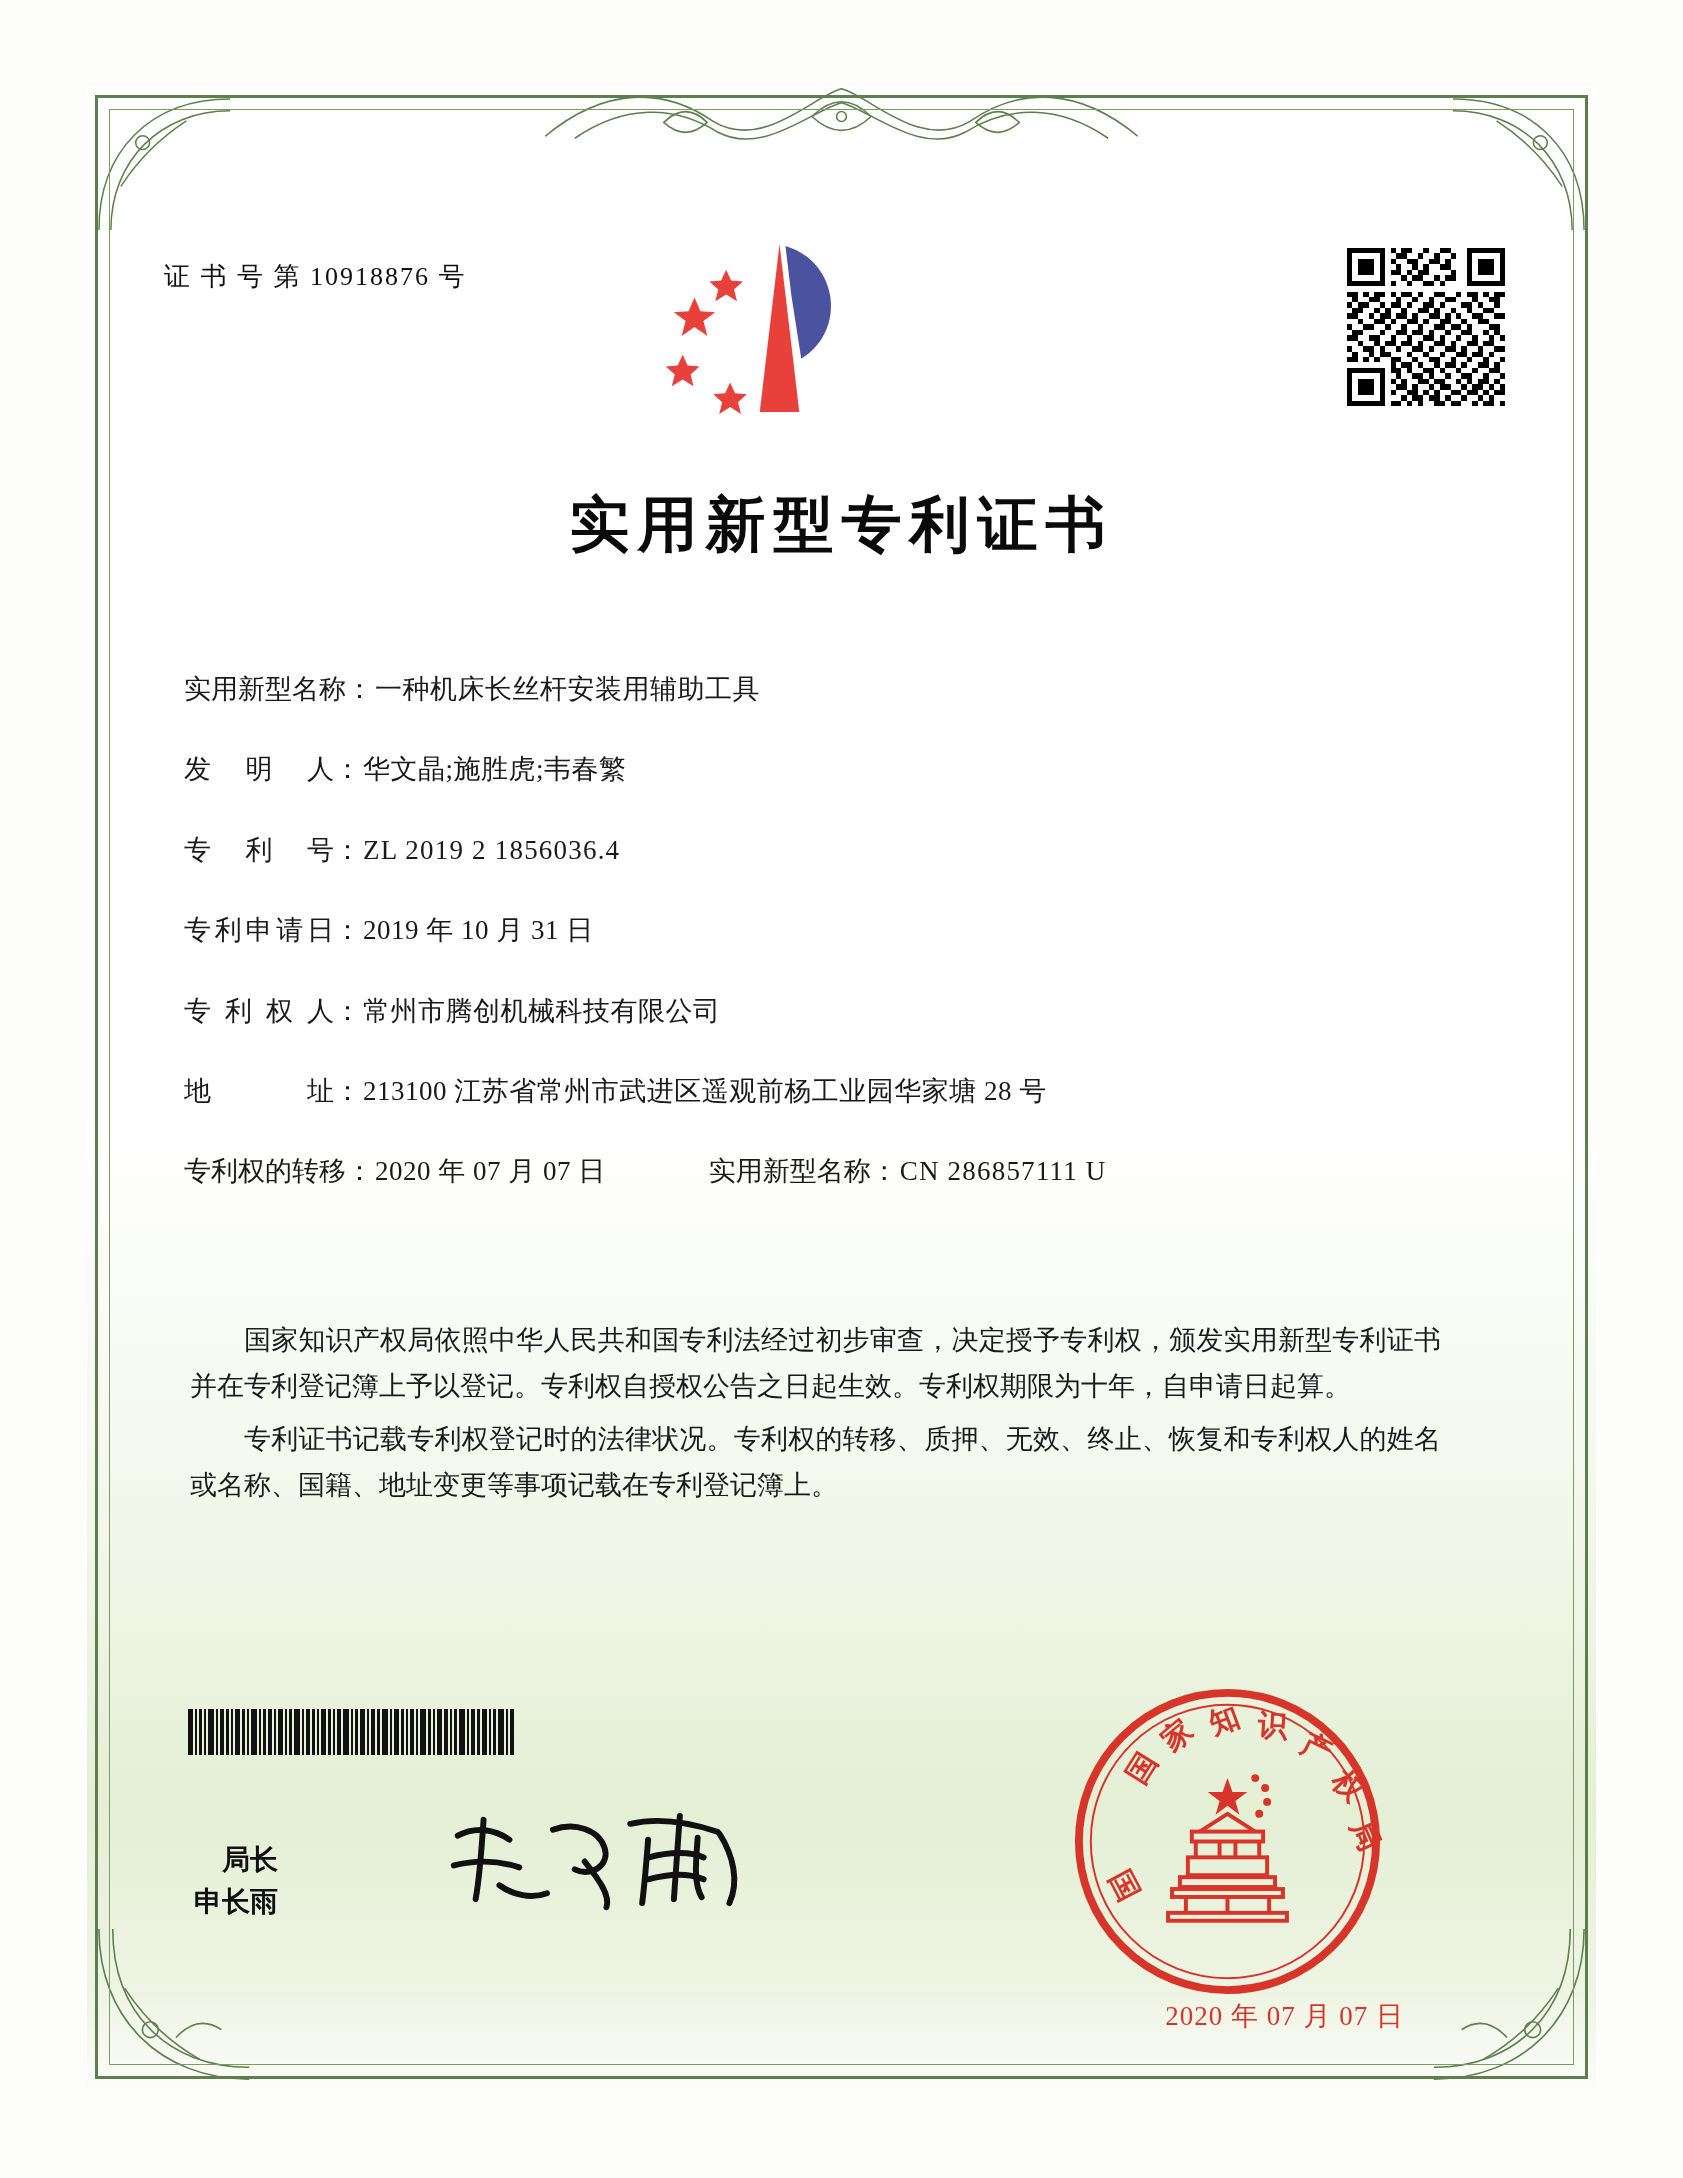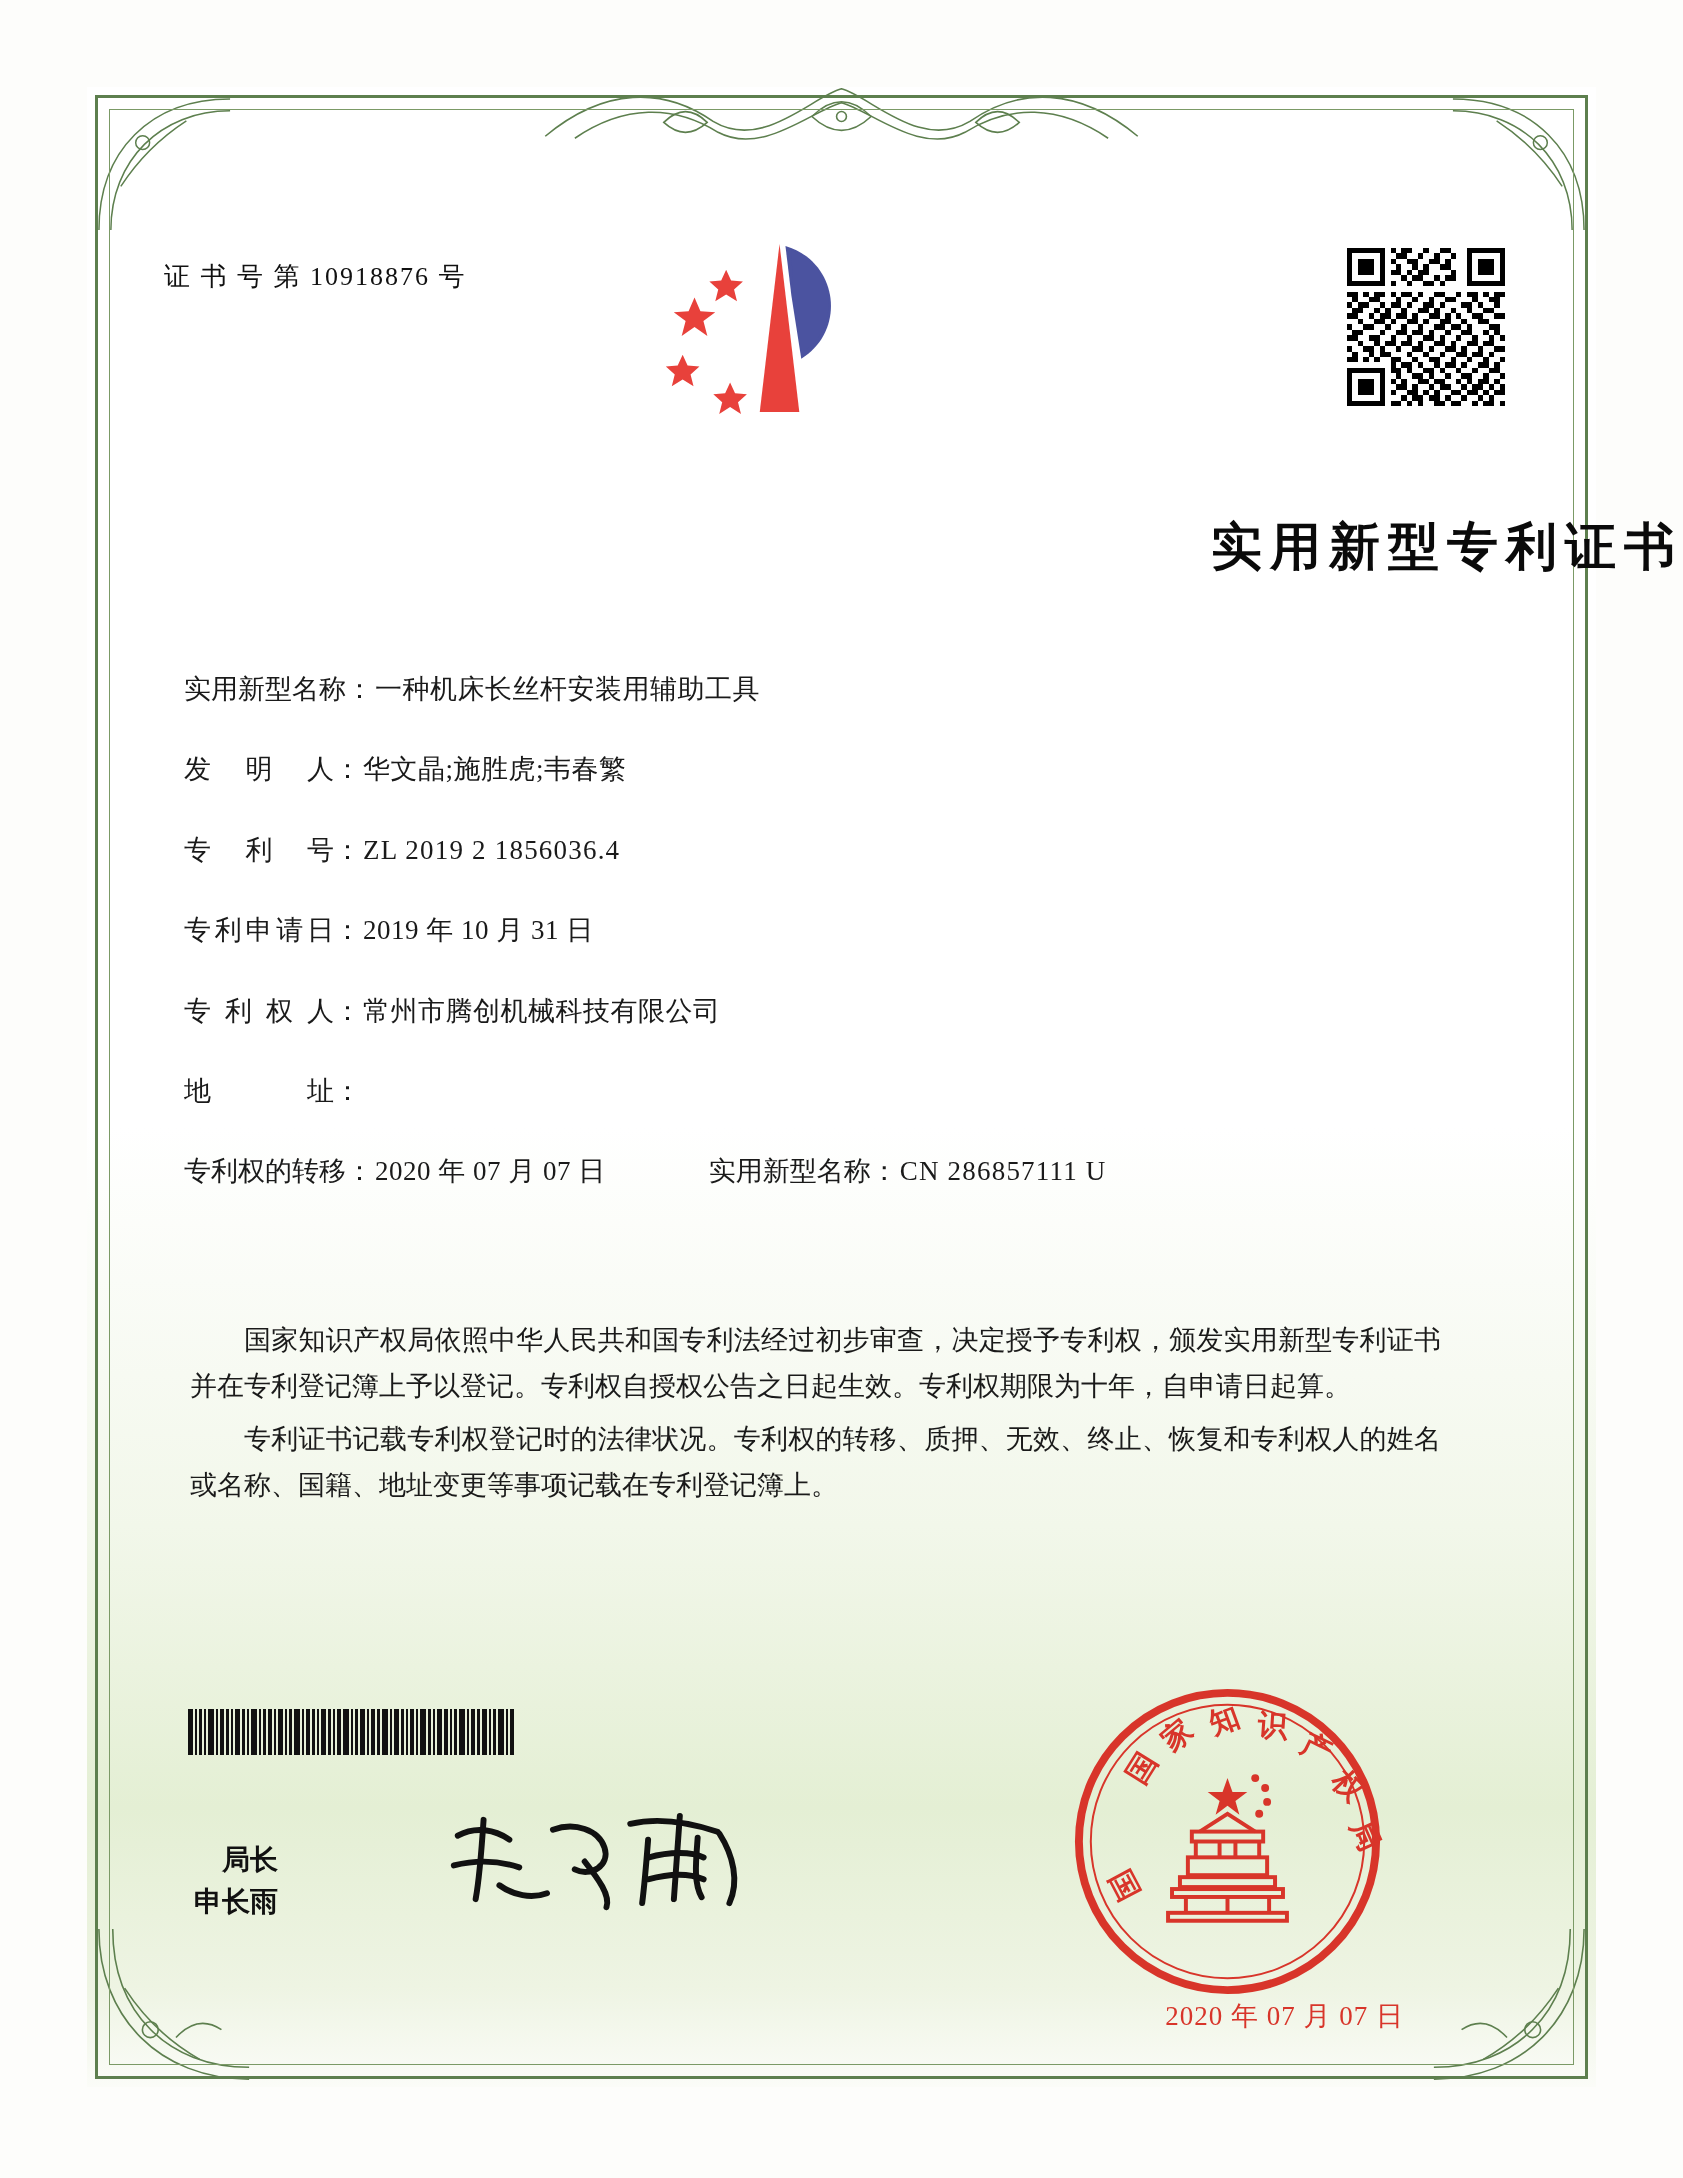--- a/index.html
+++ b/index.html
@@ -72,27 +72,26 @@
     position: absolute;
     right: 178px; top: 248px;
     width: 158px; height: 158px;
   }
 
   
   .title {
     position: absolute;
     left: 0; right: 0;
     top: 485px;
-    text-align: right;
-    font-size: 51px;
+    text-align: center;
+    font-size: 60px;
     font-weight: bold;
     letter-spacing: 8px;
     color: #0a0a0a;
     font-family: "DejaVu Serif", "Liberation Serif", serif;
-    margin-top: 28px;
   }
 
   
   .fields {
     position: absolute;
     left: 184px;
     top: 673px;
     width: 1247px;
   }
   .field-row {
@@ -510,20 +509,21 @@
 
     <div class="field-row">
       <span class="field-label">专利权人</span>
       <span class="field-colon">：</span>
       <span class="field-value">常州市腾创机械科技有限公司</span>
     </div>
 
     <div class="field-row">
       <span class="field-label">地址</span>
       <span class="field-colon">：</span>
+      <span class="field-value">213100 江苏省常州市武进区遥观前杨工业园华家塘 28 号</span>
     </div>
 
     <div class="field-row">
       <span class="row-split">
         <span class="field-label">专利权的转移</span>
         <span class="field-colon">：</span>
         <span class="field-value">2020 年 07 月 07 日</span>
       </span>
       <span class="split-gap"></span>
       <span class="row-split">

